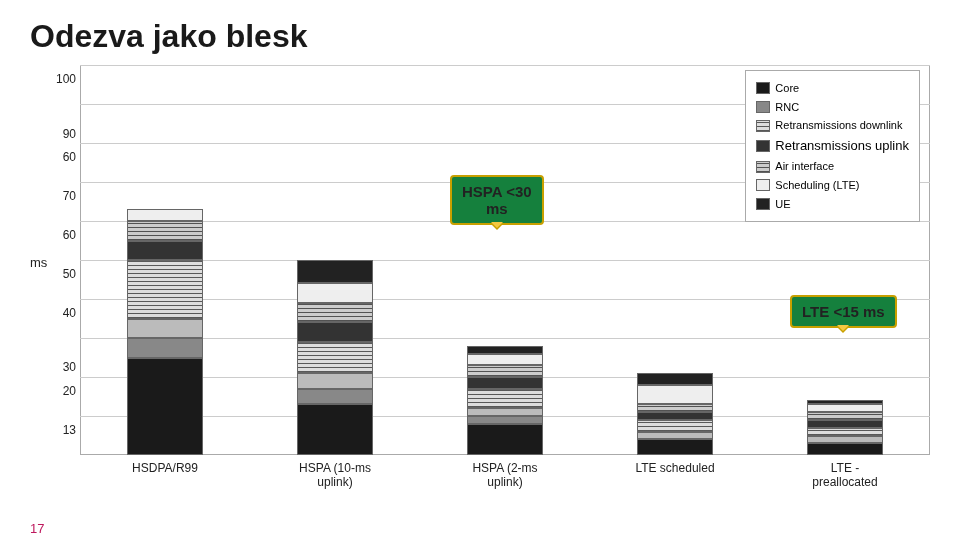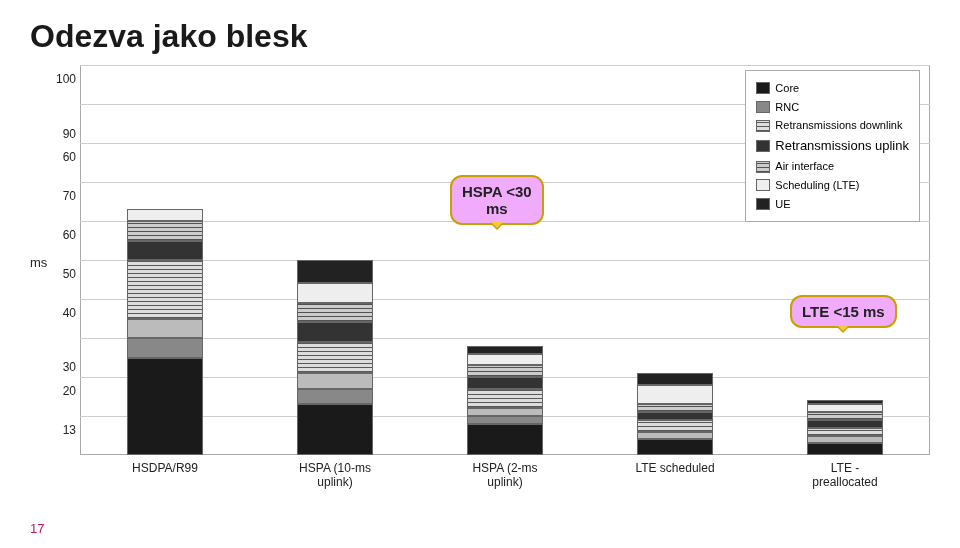--- a/index.html
+++ b/index.html
@@ -107,23 +107,23 @@
     }
     .legend-swatch {
       width: 14px;
       height: 12px;
       flex-shrink: 0;
       display: inline-block;
     }
     
     .callout {
       position: absolute;
-      background: #f0abfc;
+      background: #15803d;
       border: 2px solid #c8a000;
-      border-radius: 12px;
+      border-radius: 4px;
       padding: 6px 10px;
       font-size: 15px;
       font-weight: bold;
       text-align: center;
       color: #222;
     }
     .callout::after {
       content: '';
       position: absolute;
       bottom: -14px;

